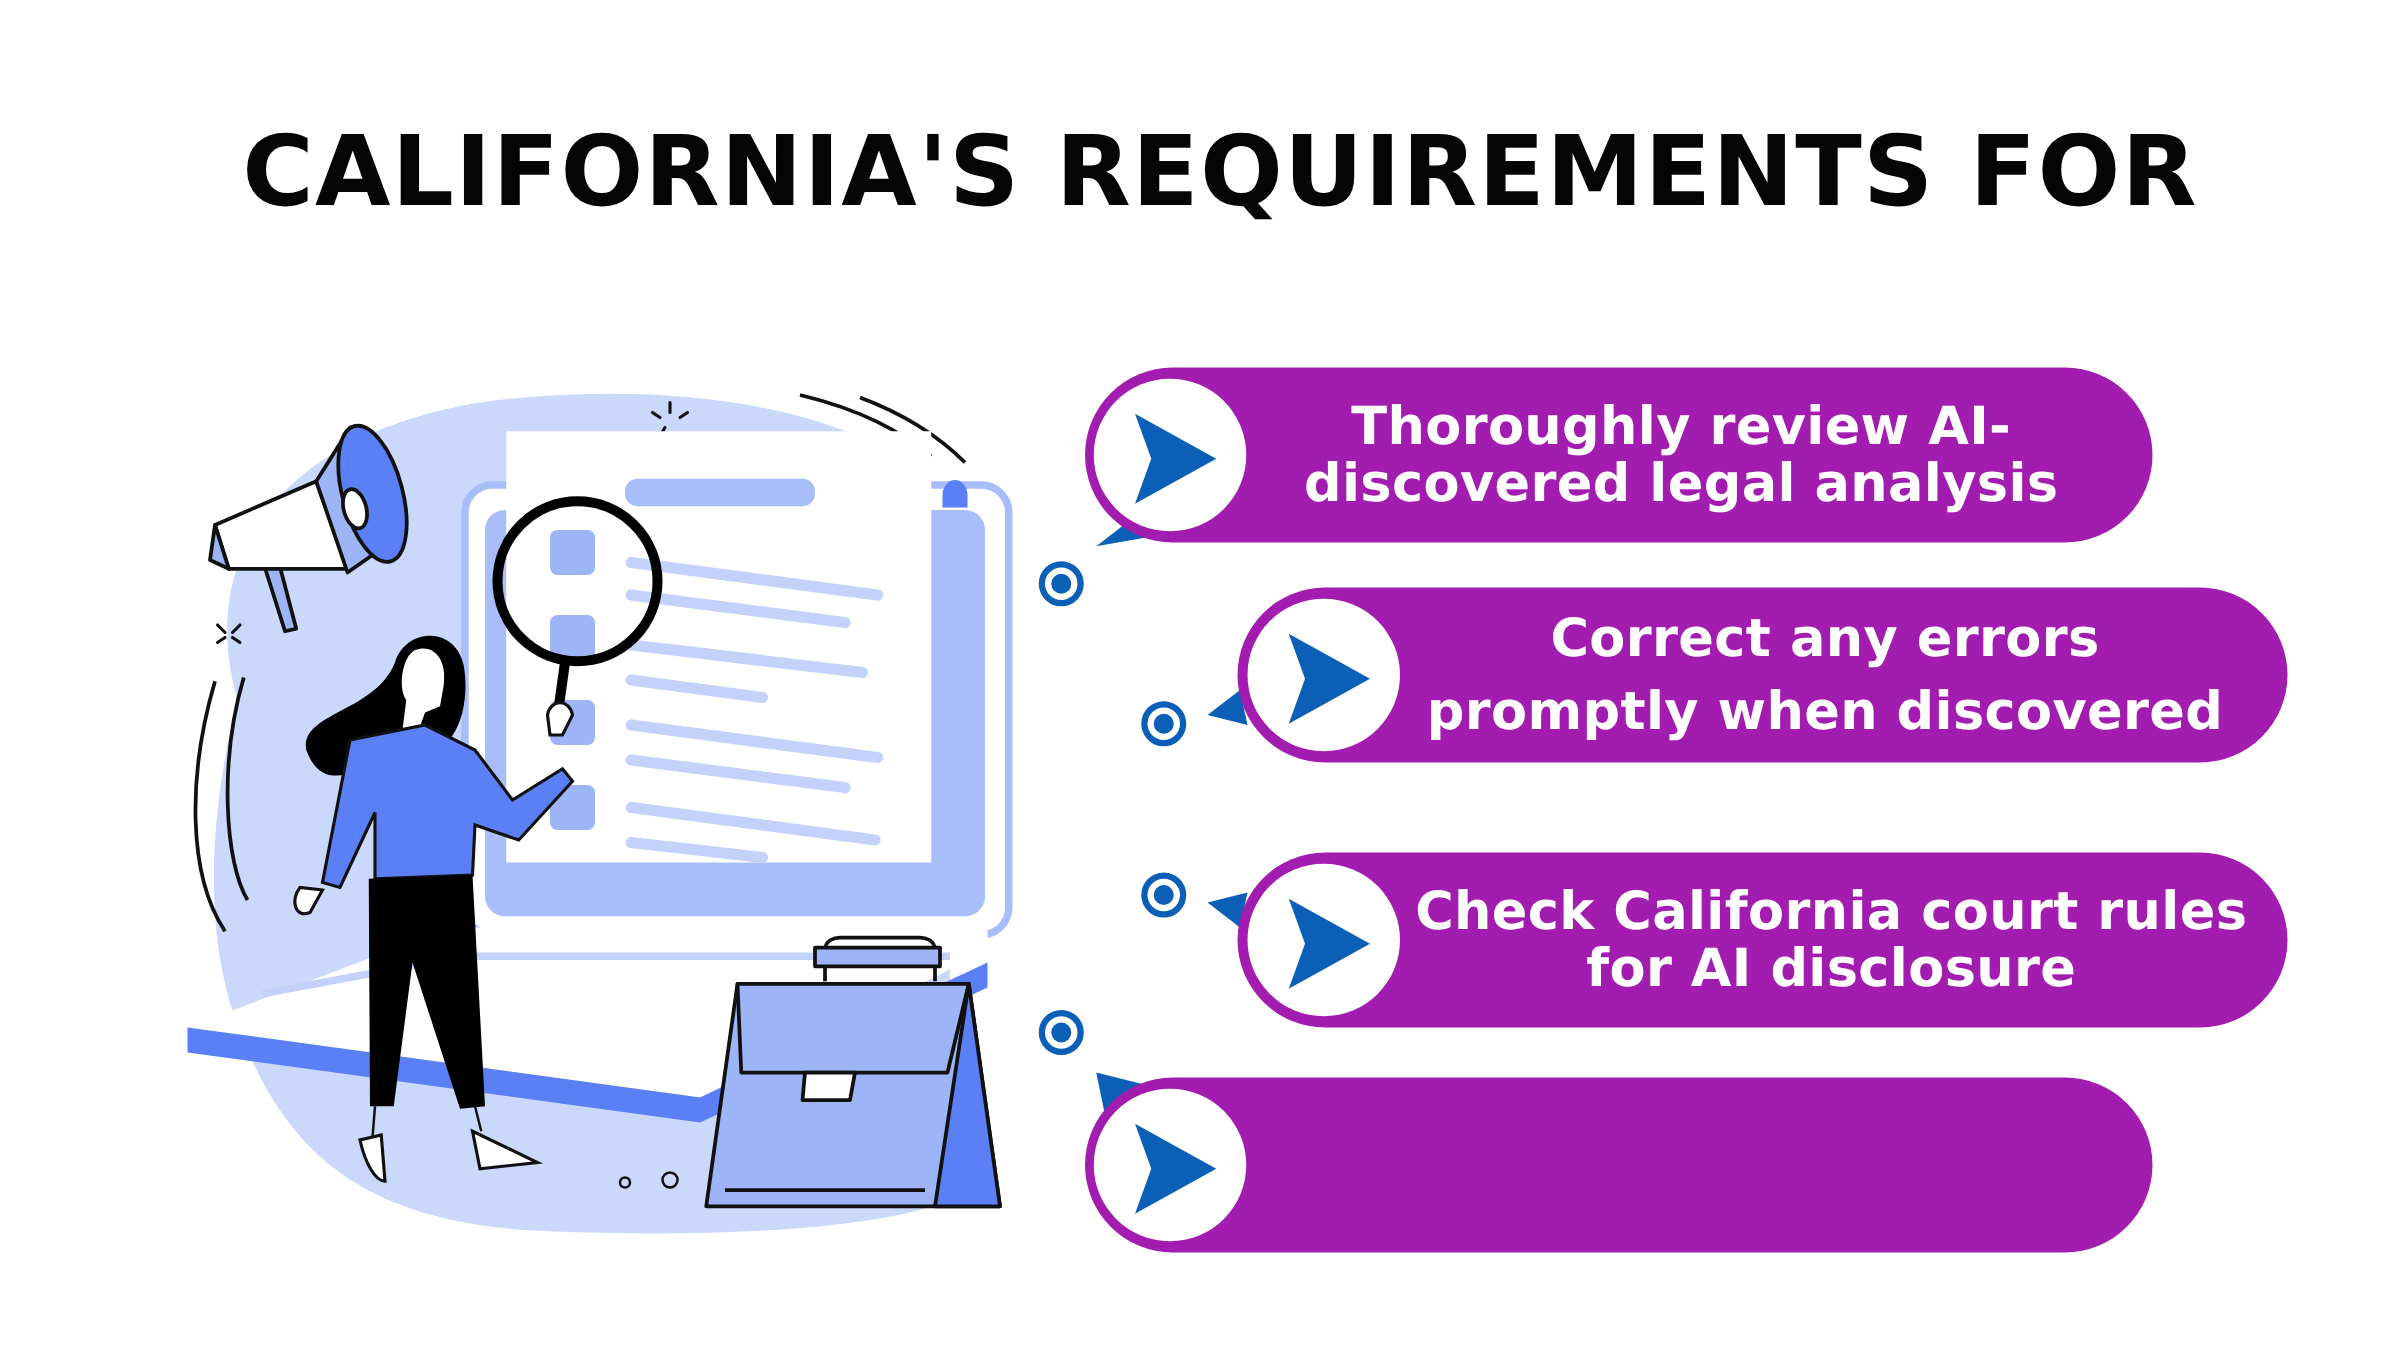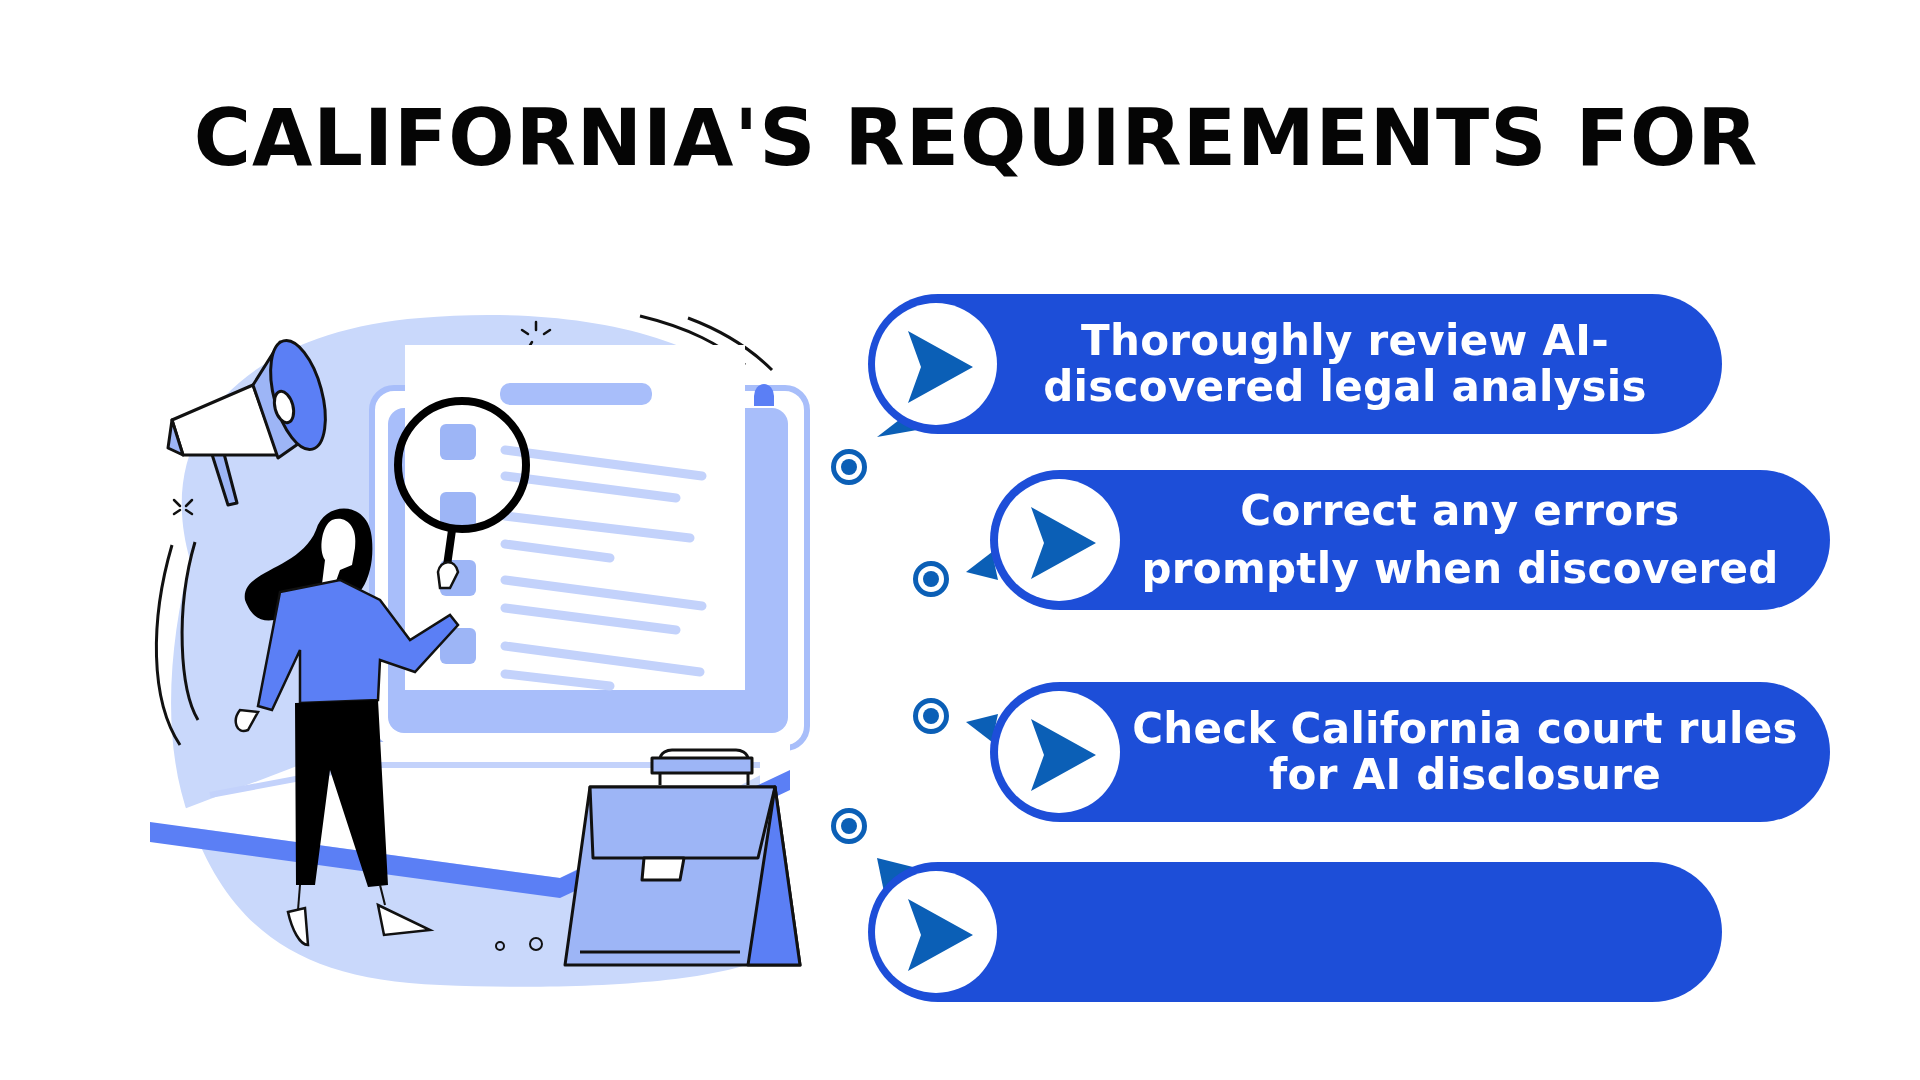--- a/index.html
+++ b/index.html
@@ -8,21 +8,21 @@
     font-family: "DejaVu Sans", "Liberation Sans", sans-serif;
   }
   .title {
     position: absolute; left: 16px; top: 92px; width: 1920px; text-align: center;
     font-family: "DejaVu Sans", sans-serif; font-weight: bold; color: #050505;
     font-size: 78px; line-height: 92px; letter-spacing: 1px;
   }
   .title span { display: block; }
   .illus { position: absolute; left: 0; top: 0; width: 1920px; height: 1080px; }
   .pill {
-    position: absolute; background: #1d4ed8; border-radius: 70px; height: 140px;
+    position: absolute; background: #a21caf; border-radius: 70px; height: 140px;
   }
   .pill .text {
     position: absolute; top: 0; bottom: 0; display: flex; align-items: center; justify-content: center;
     flex-direction: column; color: #ffffff; font-family: "DejaVu Sans", sans-serif; font-weight: bold;
     font-size: 42px; line-height: 46px; text-align: center; letter-spacing: 0.3px;
   }
   .pill .text span { display: block; white-space: nowrap; }
   .pill .bubble {
     position: absolute; top: 13px; width: 114px; height: 114px; border-radius: 50%; background: #ffffff;
   }

